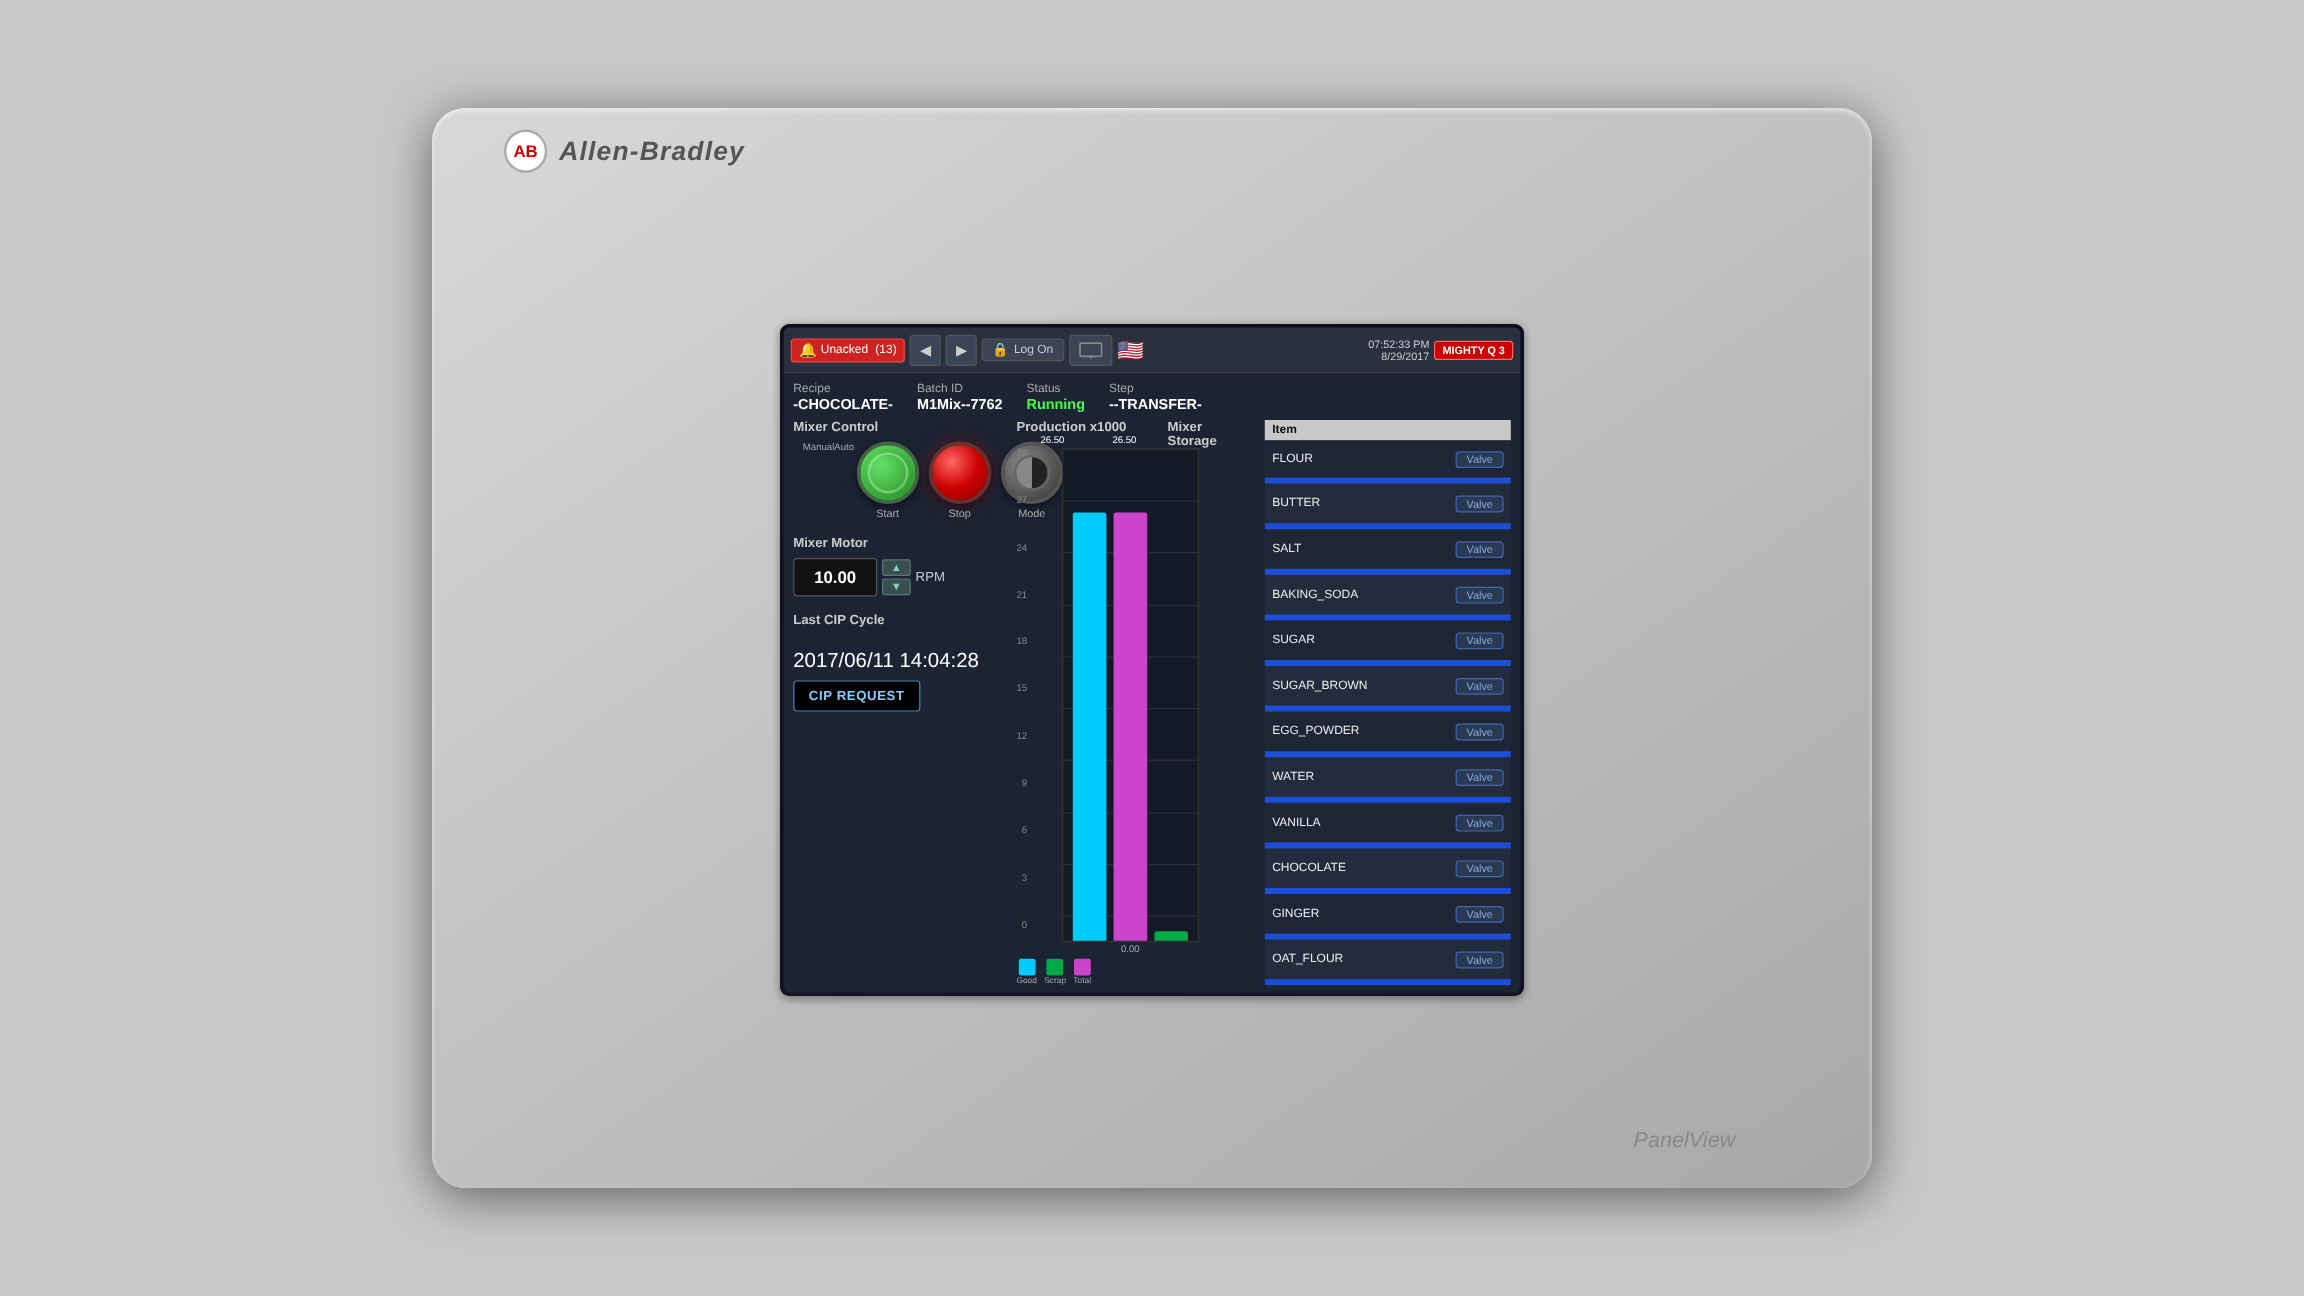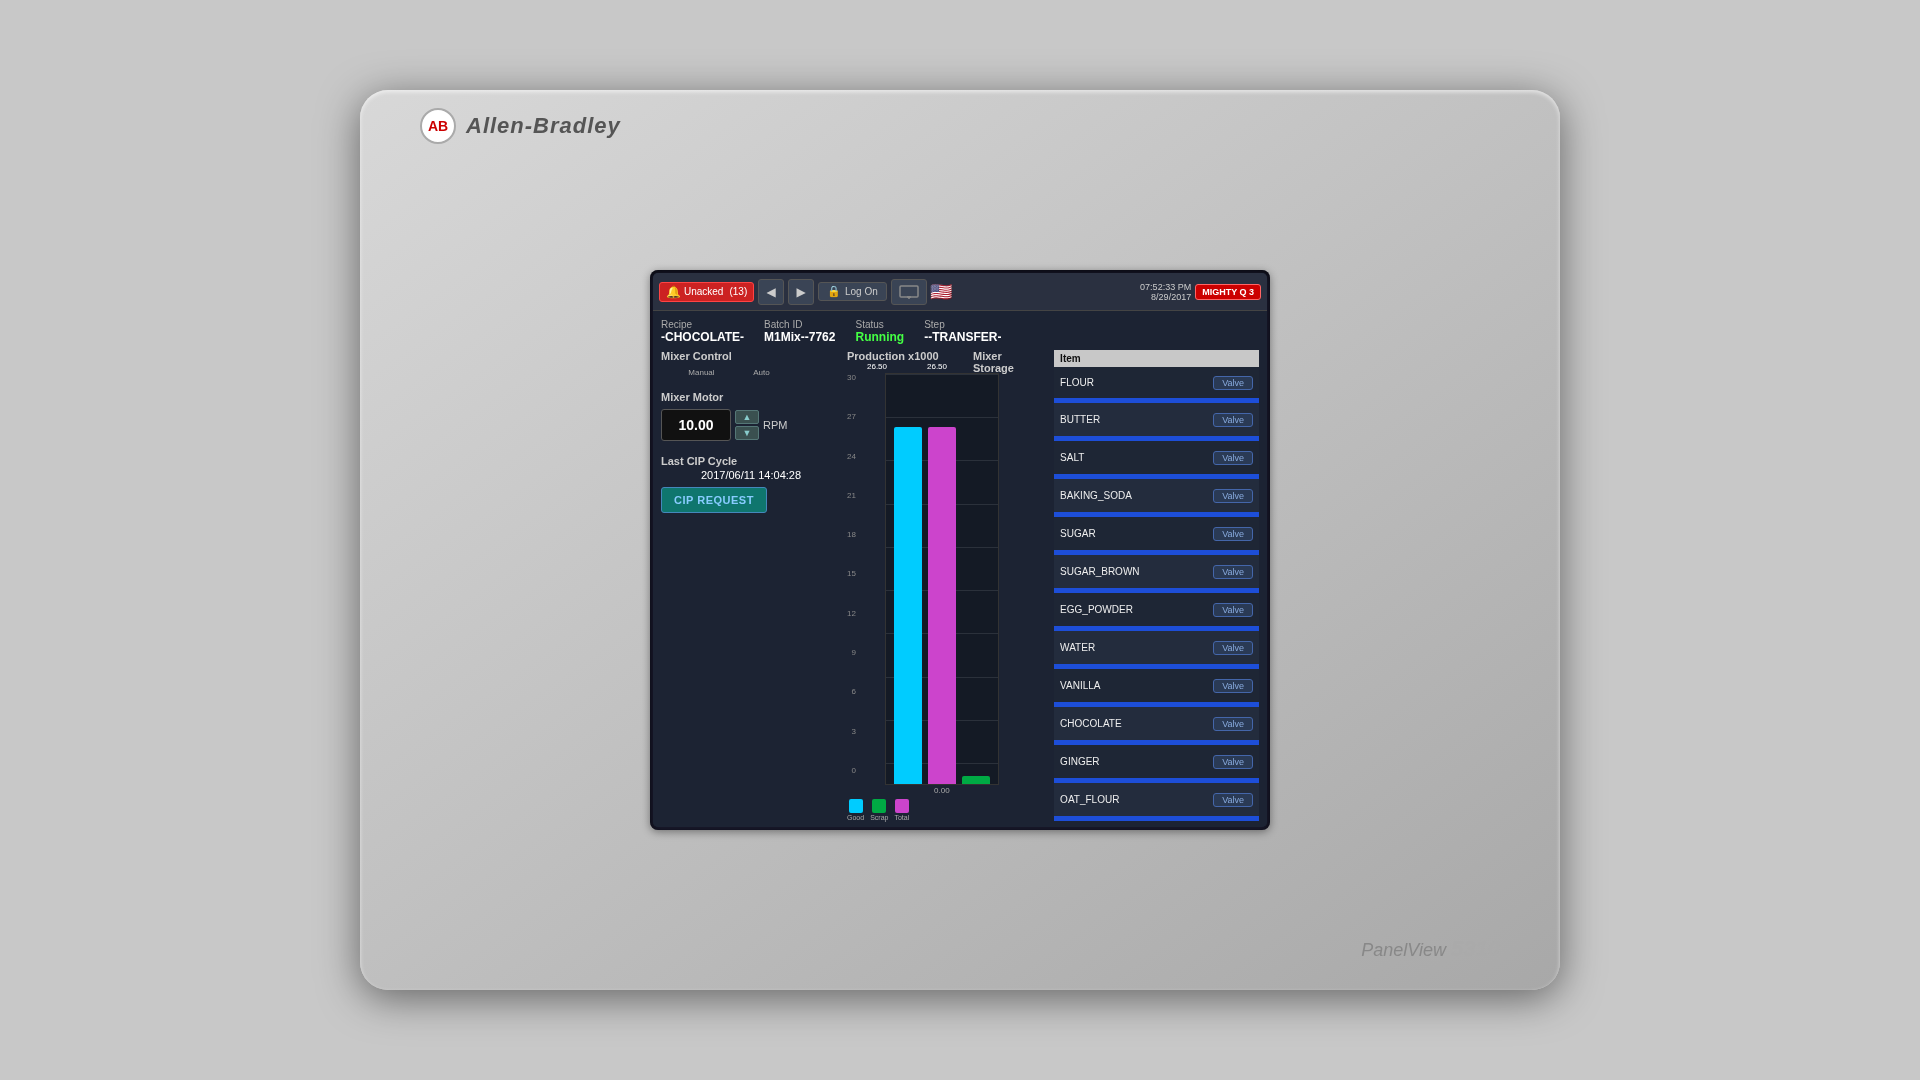--- a/index.html
+++ b/index.html
@@ -365,28 +365,27 @@
     .rpm-label {
       font-size: 11px;
       color: #ccc;
     }
 
     .cip-section {
       margin-top: 4px;
     }
 
     .cip-date {
-      font-size: 11px;
+      font-size: 17px;
       color: #fff;
-      margin-top: 0;
-      text-align: center;
+      margin-top: 16px;
     }
 
     .cip-request-btn {
-      background: #0f766e;
+      background: #000000;
       border: 1px solid #4488bb;
       color: #88ccff;
       padding: 6px 12px;
       border-radius: 3px;
       font-size: 11px;
       font-weight: bold;
       cursor: pointer;
       margin-top: 6px;
       letter-spacing: 0.5px;
     }
@@ -621,20 +620,36 @@
         <div class="three-col">
 
           <div class="mixer-control-col">
             <span class="section-title">Mixer Control</span>
 
             <div style="display:flex; flex-direction:row; gap:2px;">
               <div class="manual-auto-labels">
                 <span class="mode-label">Manual</span>
                 <span class="mode-label">Auto</span>
               </div>
+              <div class="mixer-buttons">
+                <div class="mixer-btn-group">
+                  <div class="green-btn"></div>
+                  <span class="mixer-btn-label">Start</span>
+                </div>
+                <div class="mixer-btn-group">
+                  <div class="red-btn"></div>
+                  <span class="mixer-btn-label">Stop</span>
+                </div>
+                <div class="mixer-btn-group">
+                  <div class="mode-btn">
+                    <div class="mode-dial"></div>
+                  </div>
+                  <span class="mixer-btn-label">Mode</span>
+                </div>
+              </div>
             </div>
 
             <div class="mixer-motor-section">
               <span class="section-title">Mixer Motor</span>
               <div class="rpm-control">
                 <input class="rpm-input" type="text" value="10.00" readonly="" style="">
                 <div class="rpm-arrows">
                   <div class="rpm-arrow-btn">▲</div>
                   <div class="rpm-arrow-btn">▼</div>
                 </div>

